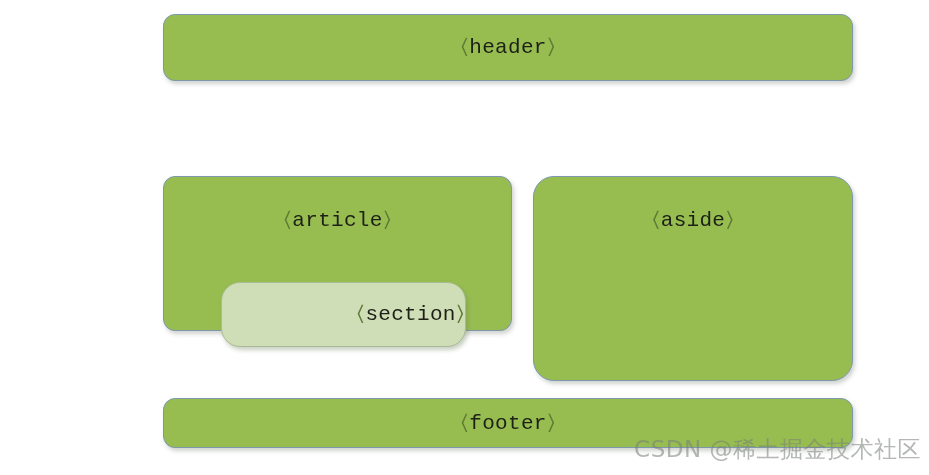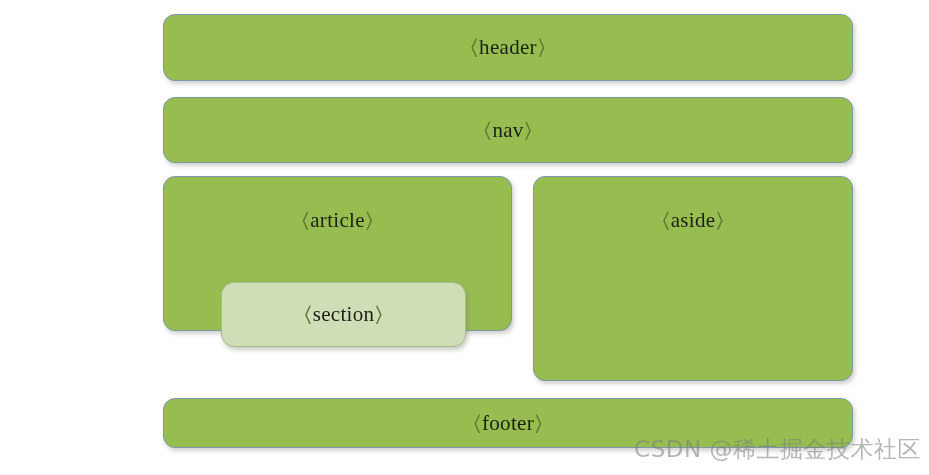--- a/index.html
+++ b/index.html
@@ -36,21 +36,21 @@
     justify-content: center;
   }
 
   .tag-label {
     font-size: 21px;
     font-weight: 400;
     color: #1d2016;
     letter-spacing: 0.3px;
     white-space: nowrap;
     line-height: 1;
-    font-family: Liberation Serif, serif;
+    font-family: Liberation Mono, monospace;
   }
 
   .tag-label .bracket {
     color: #5e7a33;
     font-weight: 300;
     padding: 0 1px;
   }
 
   
   #block-header {
@@ -76,36 +76,37 @@
     height: 155px;
     padding-top: 33px;
   }
 
   #block-aside {
     left: 533px;
     top: 176px;
     width: 320px;
     height: 205px;
     padding-top: 33px;
+    border-radius: 21px;
   }
 
   #block-section {
     position: absolute;
     box-sizing: border-box;
     left: 57px;
     top: 105px;
     width: 245px;
     height: 65px;
     background: #cfdeb7;
     border: 1px solid #a9bb92;
-    border-radius: 13px;
+    border-radius: 19px;
     box-shadow: 2px 3px 4px rgba(110, 130, 95, 0.38);
     display: flex;
     align-items: center;
-    justify-content: center;
+    justify-content: flex-end;
   }
 
   #block-footer {
     left: 163px;
     top: 398px;
     width: 690px;
     height: 50px;
     align-items: center;
   }
 
@@ -124,23 +125,20 @@
 </style>
 </head>
 <body>
 
 <div id="diagram">
 
   <div class="block" id="block-header">
     <span class="tag-label"><span class="bracket">〈</span><span>header</span><span class="bracket">〉</span></span>
   </div>
 
-  <div class="block" id="block-nav">
-    <span class="tag-label"><span class="bracket">〈</span><span>nav</span><span class="bracket">〉</span></span>
-  </div>
 
   <div class="block" id="block-article">
     <span class="tag-label"><span class="bracket">〈</span><span>article</span><span class="bracket">〉</span></span>
 
     <div id="block-section">
       <span class="tag-label"><span class="bracket">〈</span><span>section</span><span class="bracket">〉</span></span>
     </div>
   </div>
 
   <div class="block" id="block-aside">

